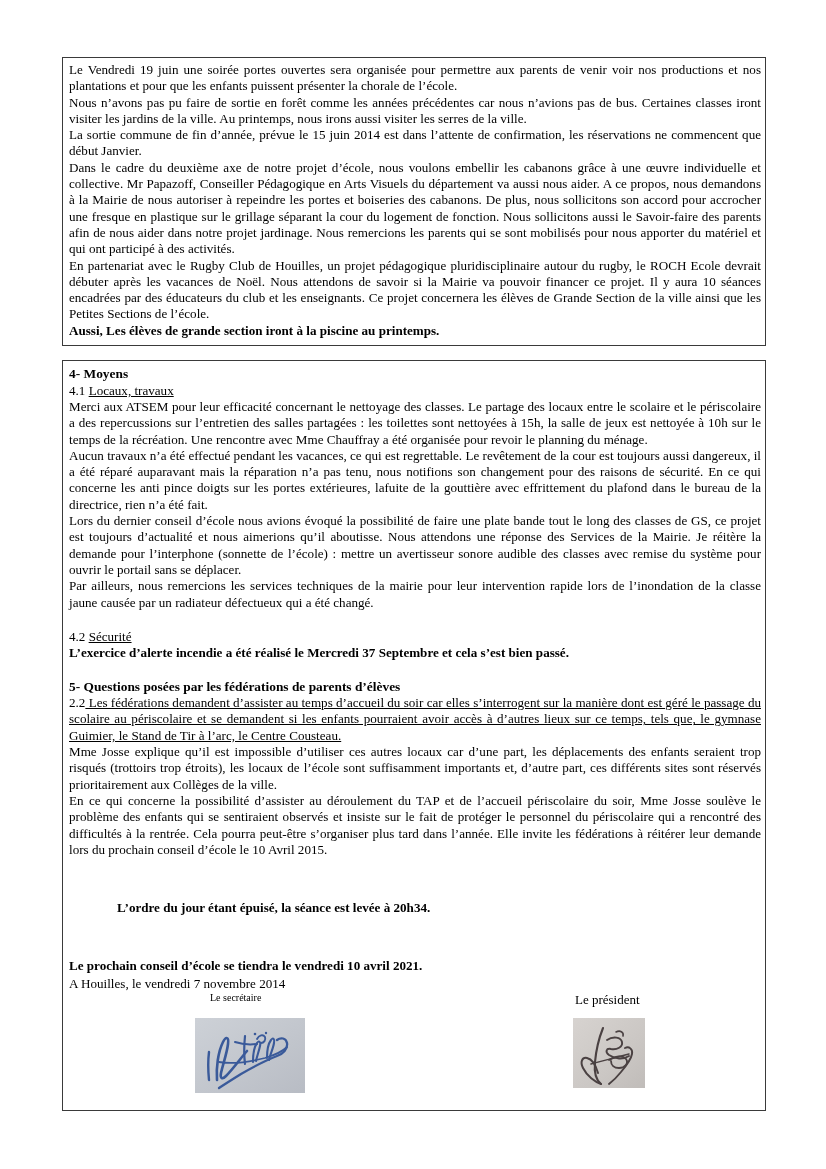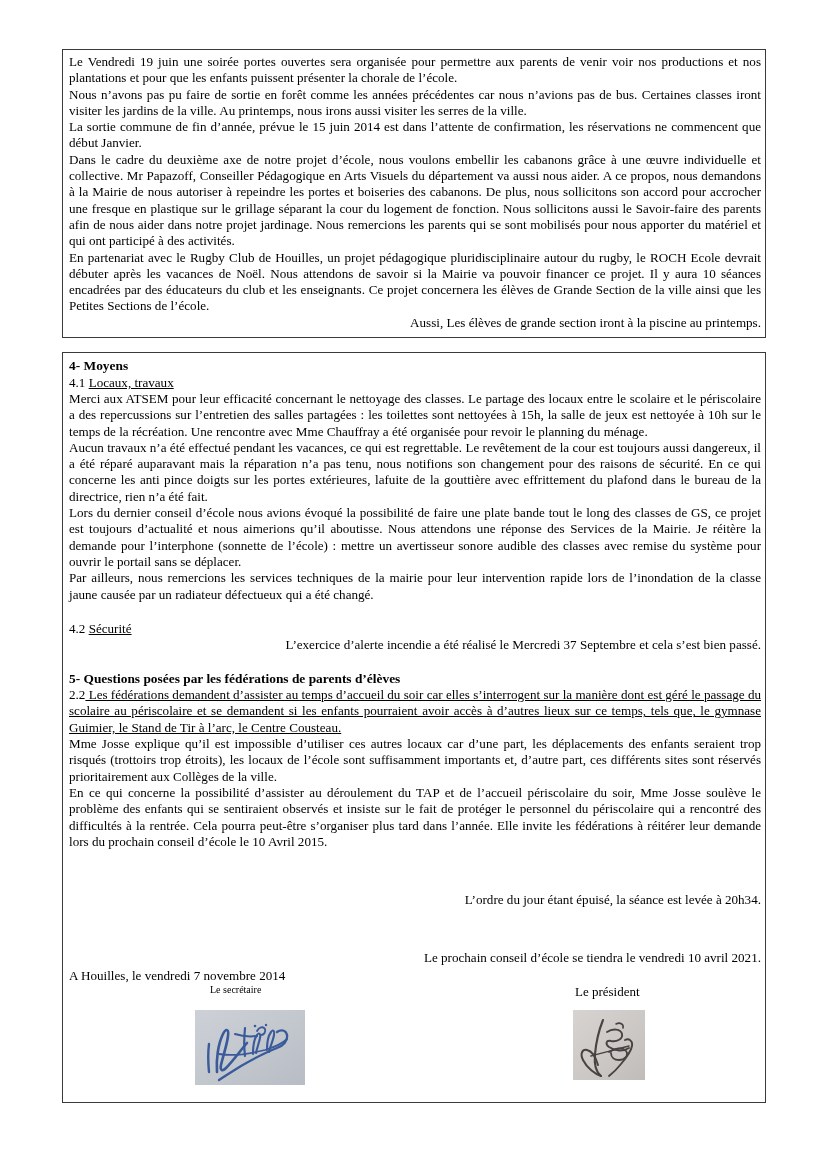--- a/index.html
+++ b/index.html
@@ -12,21 +12,21 @@
     width: 826px;
     height: 1169px;
     position: relative;
     font-family: "Liberation Serif", "DejaVu Serif", serif;
     color: #000000;
     overflow: hidden;
   }
 
   .page {
     position: absolute;
-    left: 0; top: 4px;
+    left: 0; top: 12px;
     width: 826px;
     height: 1009px;
     background: #ffffff;
   }
 
   
   .doc-box {
     position: absolute;
     border: 1px solid #3a3a3a;
     box-sizing: border-box;
@@ -50,21 +50,21 @@
   
   p {
     margin: 0;
     padding: 0;
     font-size: 13.1px;
     line-height: 16.3px;
     text-align: justify;
     text-justify: inter-word;
     hyphens: none;
   }
-  p.nojust { text-align: right; }
+  p.nojust { text-align: left; font-weight: bold; }
 
   .h-bold {
     font-weight: bold;
     font-size: 13.4px;
     line-height: 17px;
     margin: 0;
   }
   .h-sub {
     font-size: 13.1px;
     line-height: 17px;

